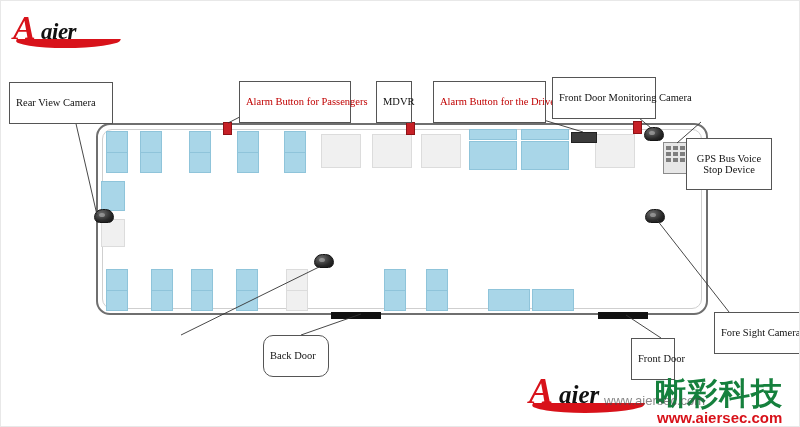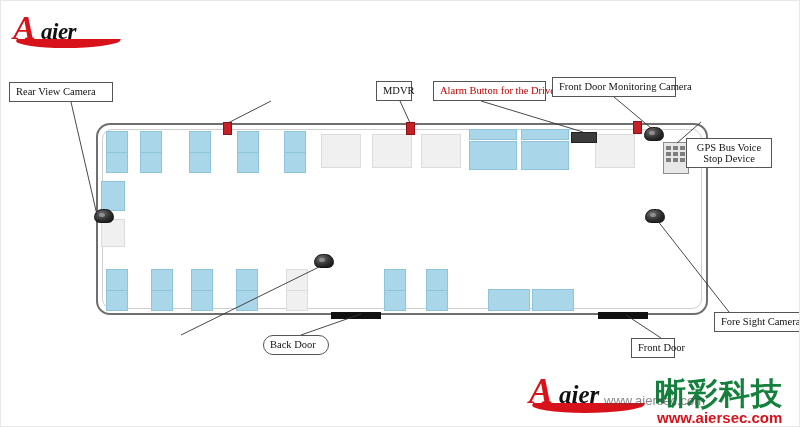--- a/index.html
+++ b/index.html
@@ -192,21 +192,21 @@
   }
 
   
   .label {
     position: absolute;
     border: 1px solid #555555;
     background: #ffffff;
     font-family: "Liberation Serif", serif;
     font-size: 10.5px;
     color: #111111;
-    padding: 3px 6px;
+    padding: 14px 6px;
     white-space: nowrap;
     line-height: 12px;
     box-sizing: border-box;
   }
   .label.red { color: #c00000; }
   .label.two-line { white-space: normal; text-align: center; line-height: 11px; margin-top: 44px; }
 
   
   .leader {
     position: absolute;
@@ -395,23 +395,24 @@
       <line x1="613" y1="96" x2="650" y2="127"></line>
       <line x1="700" y1="121" x2="676" y2="142"></line>
       <line x1="728" y1="311" x2="656" y2="219"></line>
       <line x1="660" y1="337" x2="625" y2="314"></line>
       <line x1="300" y1="334" x2="360" y2="313"></line>
       <line x1="180" y1="334" x2="318" y2="266"></line>
     </g>
   </svg>
 
   <div class="label" style="left:8px;top:81px;width:104px;">Rear View Camera</div>
+  <div class="label red" style="left:238px;top:80px;width:112px;">Alarm Button for Passengers</div>
   <div class="label" style="left:375px;top:80px;width:36px;text-align:center;">MDVR</div>
   <div class="label red" style="left:432px;top:80px;width:113px;">Alarm Button for the Driver</div>
-  <div class="label" style="left:551px;top:76px;width:124px;">Front Door Monitoring Camera</div>
+  <div class="label" style="left:551px;top:76px;width:104px;">Front Door Monitoring Camera</div>
   <div class="label two-line" style="left:685px;top:93px;width:86px;">GPS Bus Voice Stop Device</div>
   <div class="label" style="left:713px;top:311px;width:88px;">Fore Sight Camera</div>
   <div class="label" style="left:630px;top:337px;width:44px;">Front Door</div>
   <div class="label" style="left:262px;top:334px;width:66px;border-radius:10px;">Back Door</div>
 
   <div class="footer-logo">
     <div class="mark">A</div>
     <div class="word">aier</div>
     <div class="swoosh"></div>
     <div class="cn">晰彩科技</div>

